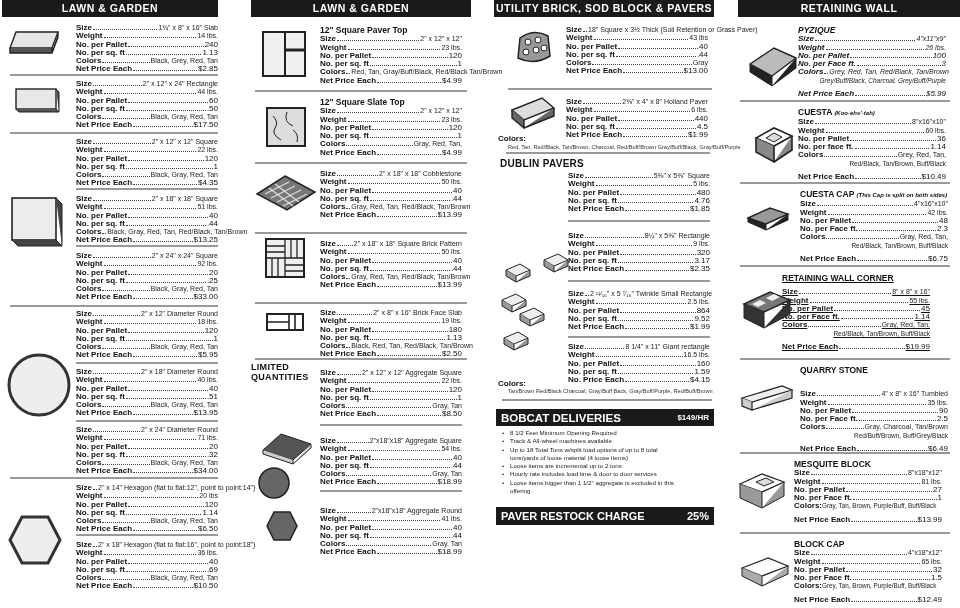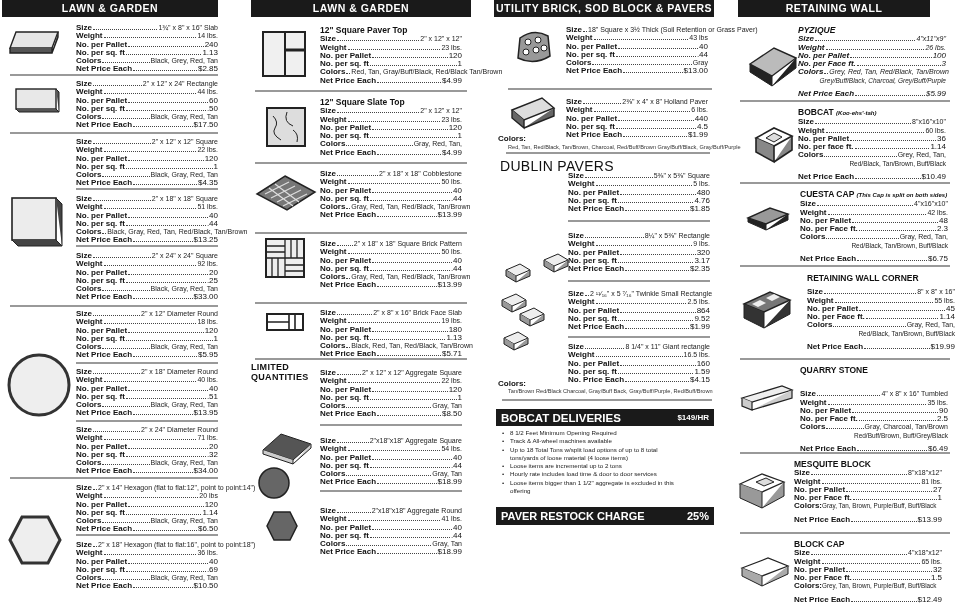--- a/index.html
+++ b/index.html
@@ -7,34 +7,34 @@
   body { font-family: "Liberation Sans", sans-serif; color: #111; position: relative; }
   .col { position: absolute; top: 0; height: 608px; }
   .col1 { left: 0; width: 246px; }
   .col2 { left: 251px; width: 222px; }
   .col3 { left: 494px; width: 222px; }
   .col4 { left: 738px; width: 222px; }
   .hdr { background: #1a1a1a; color: #fff; font-weight: bold; font-size: 10.5px; letter-spacing: 0.5px; text-align: center; height: 17px; line-height: 17px; }
   .col1 .hdr { margin-left: 2px; width: 216px; }
   .col2 .hdr { width: 220px; }
   .col3 .hdr { width: 220px; }
-  .col4 .hdr { width: 192px; }
+  .col4 .hdr { width: 222px; }
   .spec { position: absolute; font-size: 7.2px; line-height: 8.3px; }
   .row { display: flex; white-space: nowrap; align-items: baseline; }
   .lbl { font-weight: bold; font-size: 8px; }
   .dots { flex: 1; border-bottom: 1px dotted #444; margin: 0 1px 2px 1px; min-width: 4px; }
   .val { font-size: 7px; color: #222; }
   .val.big { font-size: 8px; color: #111; }
   .title { font-weight: bold; font-size: 8.5px; margin-bottom: 1px; }
   .title .sub { font-style: italic; font-size: 6px; font-weight: bold; }
   .sep { position: absolute; height: 1.5px; background: #999; }
   .ico { position: absolute; }
   .colors-note { position: absolute; font-size: 5.6px; color: #333; white-space: nowrap; }
   .colors-head { position: absolute; font-weight: bold; font-size: 8px; }
-  .sub-hdr { position: absolute; font-weight: normal; font-size: 14px; letter-spacing: 0.3px; text-align: right; }
+  .sub-hdr { position: absolute; font-weight: bold; font-size: 10px; letter-spacing: 0.3px; text-align: right; }
   .bar { position: absolute; background: #1a1a1a; color: #fff; font-weight: bold; display: flex; justify-content: space-between; align-items: center; padding: 0 5px; }
   .bullets { position: absolute; font-size: 6.2px; line-height: 8.3px; color: #222; list-style: none; }
   .bullets li { padding-left: 8px; position: relative; }
   .bullets li::before { content: "•"; position: absolute; left: 0; }
   .limited { position: absolute; font-weight: bold; font-size: 9px; line-height: 10px; letter-spacing: 0.3px; }
 </style>
 </head>
 <body>
 
 <div class="col col1">
@@ -545,21 +545,21 @@
           <span class="val big">1.13</span>
         </div>
         <div class="row">
           <span class="lbl">Colors</span>
           <span class="dots"></span>
           <span class="val">Black, Red, Tan, Red/Black, Tan/Brown</span>
         </div>
         <div class="row">
           <span class="lbl">Net Price Each</span>
           <span class="dots"></span>
-          <span class="val big">$5.71</span>
+          <span class="val big">$2.50</span>
         </div>
       </div>
       <div class="spec" style="left:69px;top:369px;width:142px;">
         <div class="row">
           <span class="lbl">Size</span>
           <span class="dots"></span>
           <span class="val">2" x 12" x 12" Aggregate Square</span>
         </div>
         <div class="row">
           <span class="lbl">Weight</span>
@@ -967,21 +967,21 @@
           <span class="lbl">Net Price Each</span>
           <span class="dots"></span>
           <span class="val big">$5.99</span>
         </div>
       </div>
       <div class="ico" style="left:4px;top:44px;"><svg width="56" height="44" viewBox="0 0 56 44">
           <polygon points="8,20 32,4 54,14 30,32" fill="#bbb" stroke="#222" stroke-width="1.4"></polygon>
           <path d="M8 20 L8 28 L30 42 L30 32 M30 42 L54 24 L54 14" fill="#222" stroke="#222"></path>
         </svg></div>
       <div class="spec" style="left:60px;top:108px;width:148px;">
-        <div class="title"><span>BOBCAT</span> <span class="sub">(Koo-ehs'-tah)</span></div>
+        <div class="title"><span>CUESTA</span> <span class="sub">(Koo-ehs'-tah)</span></div>
         <div class="row">
           <span class="lbl">Size</span>
           <span class="dots"></span>
           <span class="val">8"x16"x10"</span>
         </div>
         <div class="row">
           <span class="lbl">Weight</span>
           <span class="dots"></span>
           <span class="val">60 lbs.</span>
         </div>
@@ -1045,21 +1045,21 @@
         <div class="row">
           <span class="lbl">Net Price Each</span>
           <span class="dots"></span>
           <span class="val big">$6.75</span>
         </div>
       </div>
       <div class="ico" style="left:6px;top:206px;"><svg width="46" height="26" viewBox="0 0 46 26">
           <polygon points="4,12 26,2 44,8 22,18" fill="#999" stroke="#222" stroke-width="1.4"></polygon>
           <path d="M4 12 L4 16 L22 24 L22 18 M22 24 L44 14 L44 8" fill="#222" stroke="#222"></path>
         </svg></div>
-      <div class="spec" style="left:69px;top:274px;width:148px;">
+      <div class="spec" style="left:44px;top:274px;width:148px;text-decoration:underline;">
         <div class="title" style="margin-bottom: 6px;"><span>RETAINING WALL CORNER</span></div>
         <div class="row">
           <span class="lbl">Size</span>
           <span class="dots"></span>
           <span class="val">8" x 8" x 16"</span>
         </div>
         <div class="row">
           <span class="lbl">Weight</span>
           <span class="dots"></span>
           <span class="val">55 lbs.</span>

